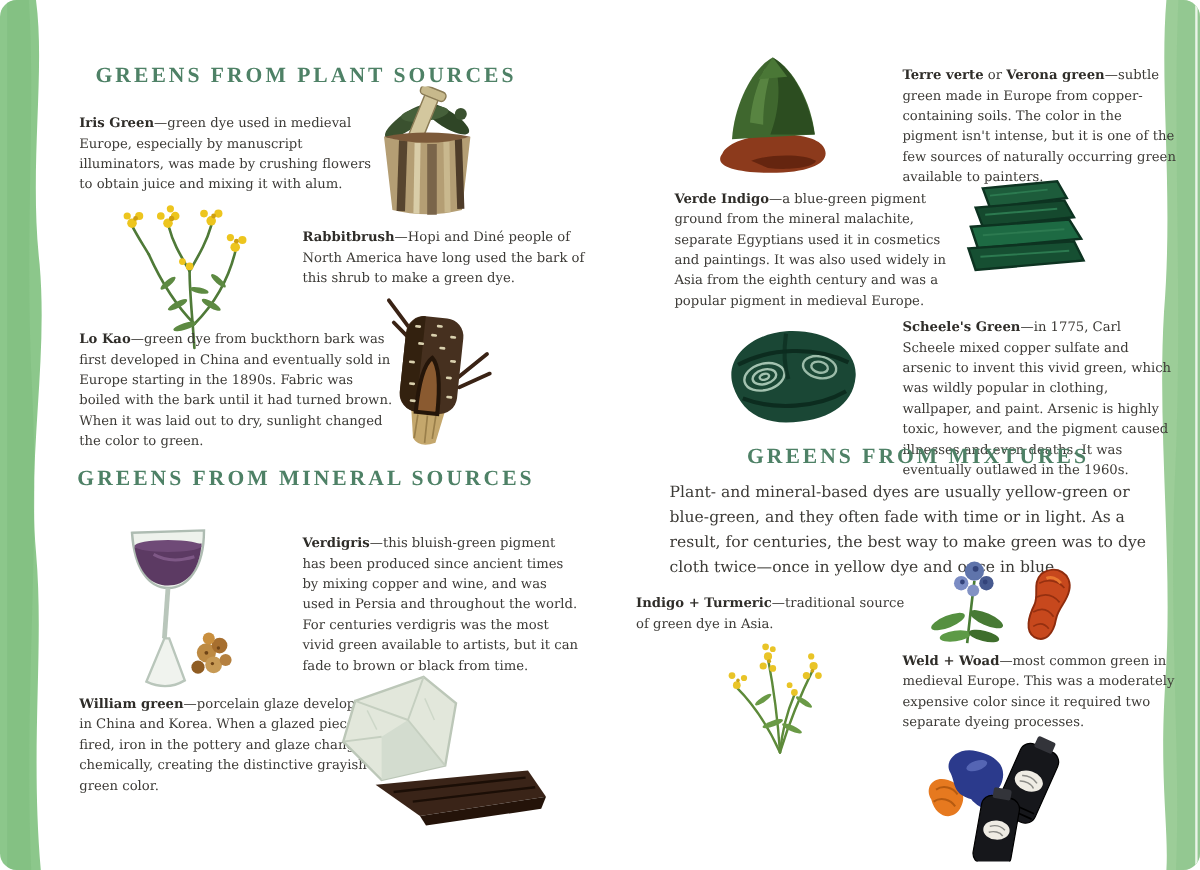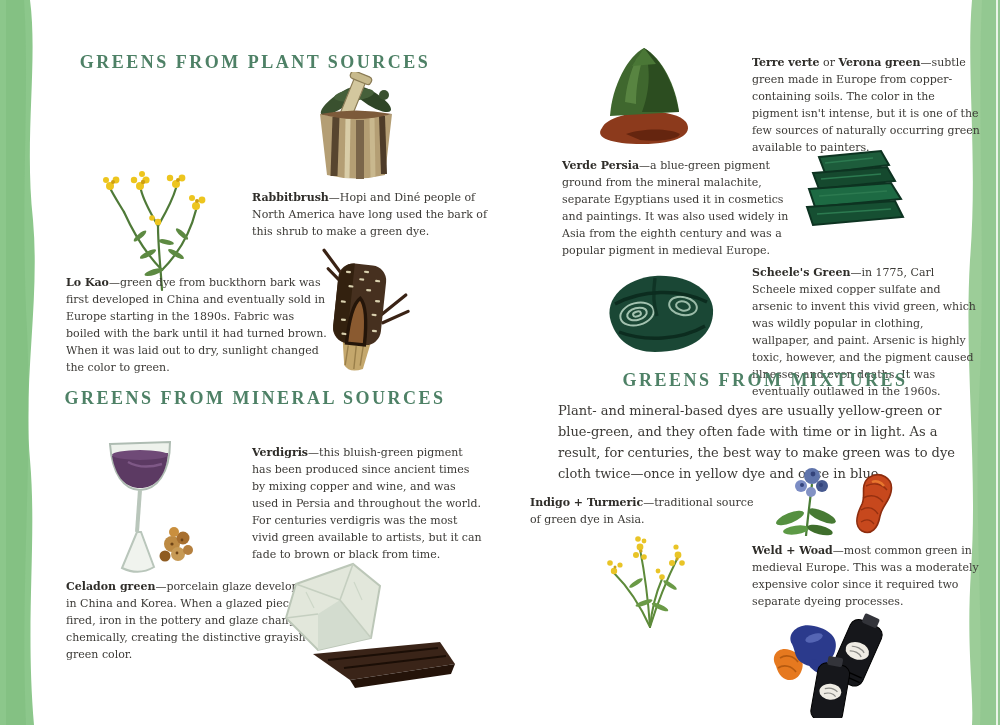--- a/index.html
+++ b/index.html
@@ -1,17 +1,17 @@
 <!DOCTYPE html>
 <html><head>
 <meta charset="utf-8">
 <style>
   html,body{margin:0;padding:0;background:#ffffff;}
   #book{position:relative;width:1000px;height:725px;background:#ffffff;overflow:hidden;
-        font-family:"DejaVu Serif","Liberation Serif",serif;color:#3c3a36;}
+        font-family:"DejaVu Serif","Liberation Serif",serif;color:#3c3a36;border-radius:14px;}
   .heading{position:absolute;text-align:center;font-family:"Liberation Serif","DejaVu Serif",serif;
            font-weight:bold;font-size:18px;letter-spacing:2.5px;color:#4e8166;white-space:nowrap;}
   .entry{position:absolute;margin:4px;font-size:11px;line-height:17px;}
   .entry b{font-weight:bold;color:#2f2d29;}
   .intro{position:absolute;margin:0;font-size:13px;line-height:21px;}
   .illus{position:absolute;}
   svg{display:block;}
 </style>
 </head>
 <body>
@@ -23,20 +23,21 @@
     <path d="M6 0 L24 0 C30 90 20 200 27 330 C33 460 20 580 26 725 L6 725 Z" fill="#7ebb7d" opacity="0.55"></path>
   </svg>
   <svg class="illus" style="left:962px;top:0" width="38" height="725" viewBox="0 0 38 725">
     <path d="M38 0 L10 0 C4 70 16 160 8 260 C2 360 16 470 9 570 C4 650 12 690 10 725 L38 725 Z" fill="#9ccd98"></path>
     <path d="M38 0 L20 0 C15 110 24 260 17 400 C12 520 22 630 18 725 L38 725 Z" fill="#8ec48c" opacity="0.6"></path>
     <path d="M35 0 L35 725" stroke="#eaf4e8" stroke-width="2" fill="none"></path>
   </svg>
 
   <div class="heading" style="left:60px;top:52px;width:390px">GREENS FROM PLANT SOURCES</div>
 
+  <p class="entry" style="left:62px;top:90px;width:252px"><b>Iris Green</b><span>—green dye used in medieval Europe, especially by manuscript illuminators, was made by crushing flowers to obtain juice and mixing it with alum.</span></p>
 
   <svg class="illus" style="left:296px;top:72px" width="120" height="108" viewBox="0 0 120 108">
     <ellipse cx="44" cy="29" rx="23" ry="7" fill="#3a512f" transform="rotate(-35 44 29)"></ellipse>
     <ellipse cx="76" cy="27" rx="22" ry="7" fill="#2f4526" transform="rotate(32 76 27)"></ellipse>
     <ellipse cx="58" cy="23" rx="20" ry="6" fill="#46603a" transform="rotate(-8 58 23)"></ellipse>
     <circle cx="88" cy="23" r="5" fill="#3a512f"></circle>
     <g transform="rotate(22 56 28)">
       <rect x="50" y="4" width="12" height="44" rx="5" fill="#d3c79e" stroke="#8a7b55" stroke-width="1.2"></rect>
       <rect x="45" y="0" width="22" height="8" rx="3.5" fill="#c7b98c" stroke="#8a7b55" stroke-width="1.2"></rect>
     </g>
@@ -142,21 +143,21 @@
       <circle cx="106" cy="118" r="5" fill="#b5803f"></circle>
         <circle cx="92" cy="100" r="5" fill="#c98f3e"></circle>
       <circle cx="90" cy="112" r="1.6" fill="#6e4417"></circle>
         <circle cx="100" cy="108" r="1.4" fill="#6e4417"></circle>
       <circle cx="95" cy="121" r="1.4" fill="#6e4417"></circle>
     </g>
   </svg>
 
   <p class="entry" style="left:248px;top:440px;width:230px"><b>Verdigris</b><span>—this bluish-green pigment has been produced since ancient times by mixing copper and wine, and was used in Persia and throughout the world. For centuries verdigris was the most vivid green available to artists, but it can fade to brown or black from time.</span></p>
 
-  <p class="entry" style="left:62px;top:574px;width:248px"><b>Celadon green</b><span>—porcelain glaze developed in China and Korea. When a glazed piece is fired, iron in the pottery and glaze changes chemically, creating the distinctive grayish-green color.</span></p>
+  <p class="entry" style="left:62px;top:574px;width:248px"><b>William green</b><span>—porcelain glaze developed in China and Korea. When a glazed piece is fired, iron in the pottery and glaze changes chemically, creating the distinctive grayish-green color.</span></p>
 
   <svg class="illus" style="left:258px;top:552px" width="200" height="140" viewBox="0 0 200 140">
     <path d="M55 102 L182 90 L197 112 L92 128 Z" fill="#3a2418"></path>
     <path d="M92 128 L197 112 L193 122 L97 136 Z" fill="#241309"></path>
     <path d="M70 108 L180 96 M86 116 L188 104" stroke="#1b0e06" stroke-width="2" fill="none"></path>
     <path d="M38 32 L95 12 L122 34 L113 86 L60 98 L28 66 Z" fill="#e2e7db" stroke="#bcc7b8" stroke-width="2"></path>
     <path d="M60 62 L82 48 L113 86 L60 98 Z" fill="#d3dccf"></path>
     <path d="M38 32 L82 48 M82 48 L95 12 M82 48 L113 86 M28 66 L60 62" stroke="#c5cfc0" stroke-width="1.6" fill="none"></path>
     <path d="M48 40 L56 56 M96 30 L104 48" stroke="#cdd7c8" stroke-width="1.2" fill="none"></path>
   </svg>
@@ -165,21 +166,21 @@
     <path d="M20 88 C28 70 92 66 104 82 C112 94 96 104 60 104 C30 104 12 98 20 88 Z" fill="#8c3a1c"></path>
     <path d="M44 94 C60 88 88 88 98 94 C96 100 74 102 58 100 Z" fill="#65250f"></path>
     <path d="M62 8 C80 18 94 46 97 72 L28 76 C30 46 46 16 62 8 Z" fill="#3f672e"></path>
     <path d="M62 8 C70 30 67 54 60 72 L97 72 C92 44 79 18 62 8 Z" fill="#2c4d20"></path>
     <path d="M55 18 C48 32 44 48 43 62 L54 64 C54 46 57 30 62 14 Z" fill="#5d8a44" opacity="0.85"></path>
     <path d="M62 8 L50 26 L74 24 Z" fill="#4a7736"></path>
   </svg>
 
   <p class="entry" style="left:748px;top:50px;width:228px"><b>Terre verte</b><span> or </span><b>Verona green</b><span>—subtle green made in Europe from copper-containing soils. The color in the pigment isn't intense, but it is one of the few sources of naturally occurring green available to painters.</span></p>
 
-  <p class="entry" style="left:558px;top:153px;width:240px"><b>Verde Persia</b><span>—a blue-green pigment ground from the mineral malachite, separate Egyptians used it in cosmetics and paintings. It was also used widely in Asia from the eighth century and was a popular pigment in medieval Europe.</span></p>
+  <p class="entry" style="left:558px;top:153px;width:240px"><b>Verde Indigo</b><span>—a blue-green pigment ground from the mineral malachite, separate Egyptians used it in cosmetics and paintings. It was also used widely in Asia from the eighth century and was a popular pigment in medieval Europe.</span></p>
 
   <svg class="illus" style="left:793px;top:143px" width="118" height="95" viewBox="0 0 118 95">
     <path d="M26 14 L88 8 L96 22 L32 30 Z" fill="#1d5c3b" stroke="#0d3321" stroke-width="2"></path>
     <path d="M20 30 L94 24 L102 38 L26 46 Z" fill="#15492e" stroke="#0d3321" stroke-width="2"></path>
     <path d="M16 46 L98 40 L108 56 L22 64 Z" fill="#1d6a43" stroke="#0d3321" stroke-width="2"></path>
     <path d="M14 64 L102 58 L110 74 L20 82 Z" fill="#164f32" stroke="#0d3321" stroke-width="2"></path>
     <path d="M32 20 L80 15 M28 36 L88 31 M26 53 L94 48 M24 71 L98 66" stroke="#2c7a50" stroke-width="1.6" fill="none"></path>
   </svg>
 
   <svg class="illus" style="left:593px;top:262px" width="130" height="98" viewBox="0 0 130 98">

